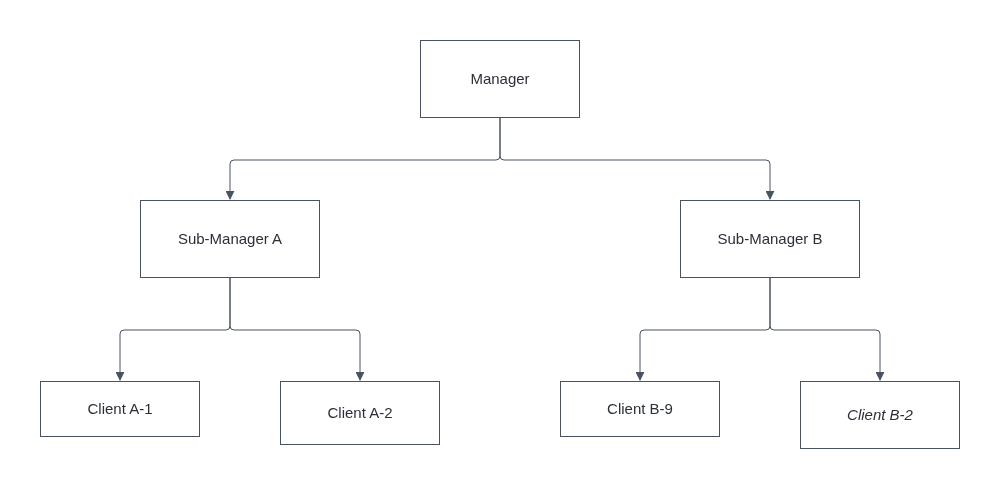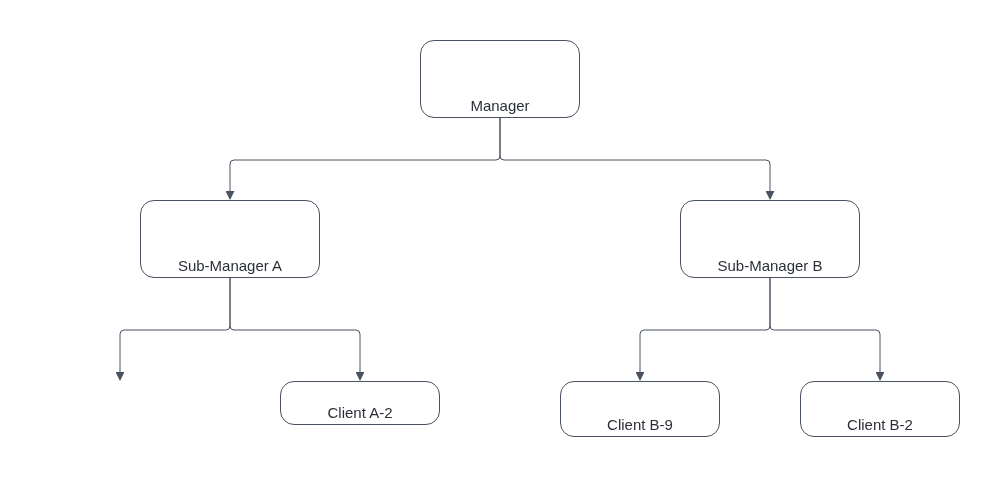--- a/index.html
+++ b/index.html
@@ -28,23 +28,23 @@
     stroke-width: 1;
   }
   .connectors .arrowhead {
     fill: var(--connector, #4a5362);
     stroke: none;
   }
   .node {
     position: absolute;
     background: var(--node-fill, #ffffff);
     border: 1px solid var(--node-border, #4a5362);
-    border-radius: 14px;
+    border-radius: 0;
     display: flex;
-    align-items: flex-end;
+    align-items: center;
     justify-content: center;
     text-align: center;
   }
   .node .label {
     font-size: 15px;
     color: var(--text, #2b3038);
     line-height: 1.2;
     padding: 2px 6px;
   }
 </style>
@@ -73,26 +73,29 @@
   </div>
 
   <div class="node" style="left:680px; top:200px; width:180px; height:78px;">
     <span class="label">Sub-Manager B</span>
   </div>
 
   <div class="node" style="left:140px; top:200px; width:180px; height:78px;">
     <span class="label">Sub-Manager A</span>
   </div>
 
+  <div class="node" style="left:40px; top:381px; width:160px; height:56px;">
+    <span class="label">Client A-1</span>
+  </div>
 
-  <div class="node" style="left:280px; top:381px; width:160px; height:44px;">
+  <div class="node" style="left:280px; top:381px; width:160px; height:64px;">
     <span class="label">Client A-2</span>
   </div>
 
   <div class="node" style="left:560px; top:381px; width:160px; height:56px;">
     <span class="label">Client B-9</span>
   </div>
 
-  <div class="node" style="left:800px; top:381px; width:160px; height:56px;">
+  <div class="node" style="left:800px; top:381px; width:160px; height:68px;font-style:italic;">
     <span class="label">Client B-2</span>
   </div>
 
 </div>
 
 </body></html>

